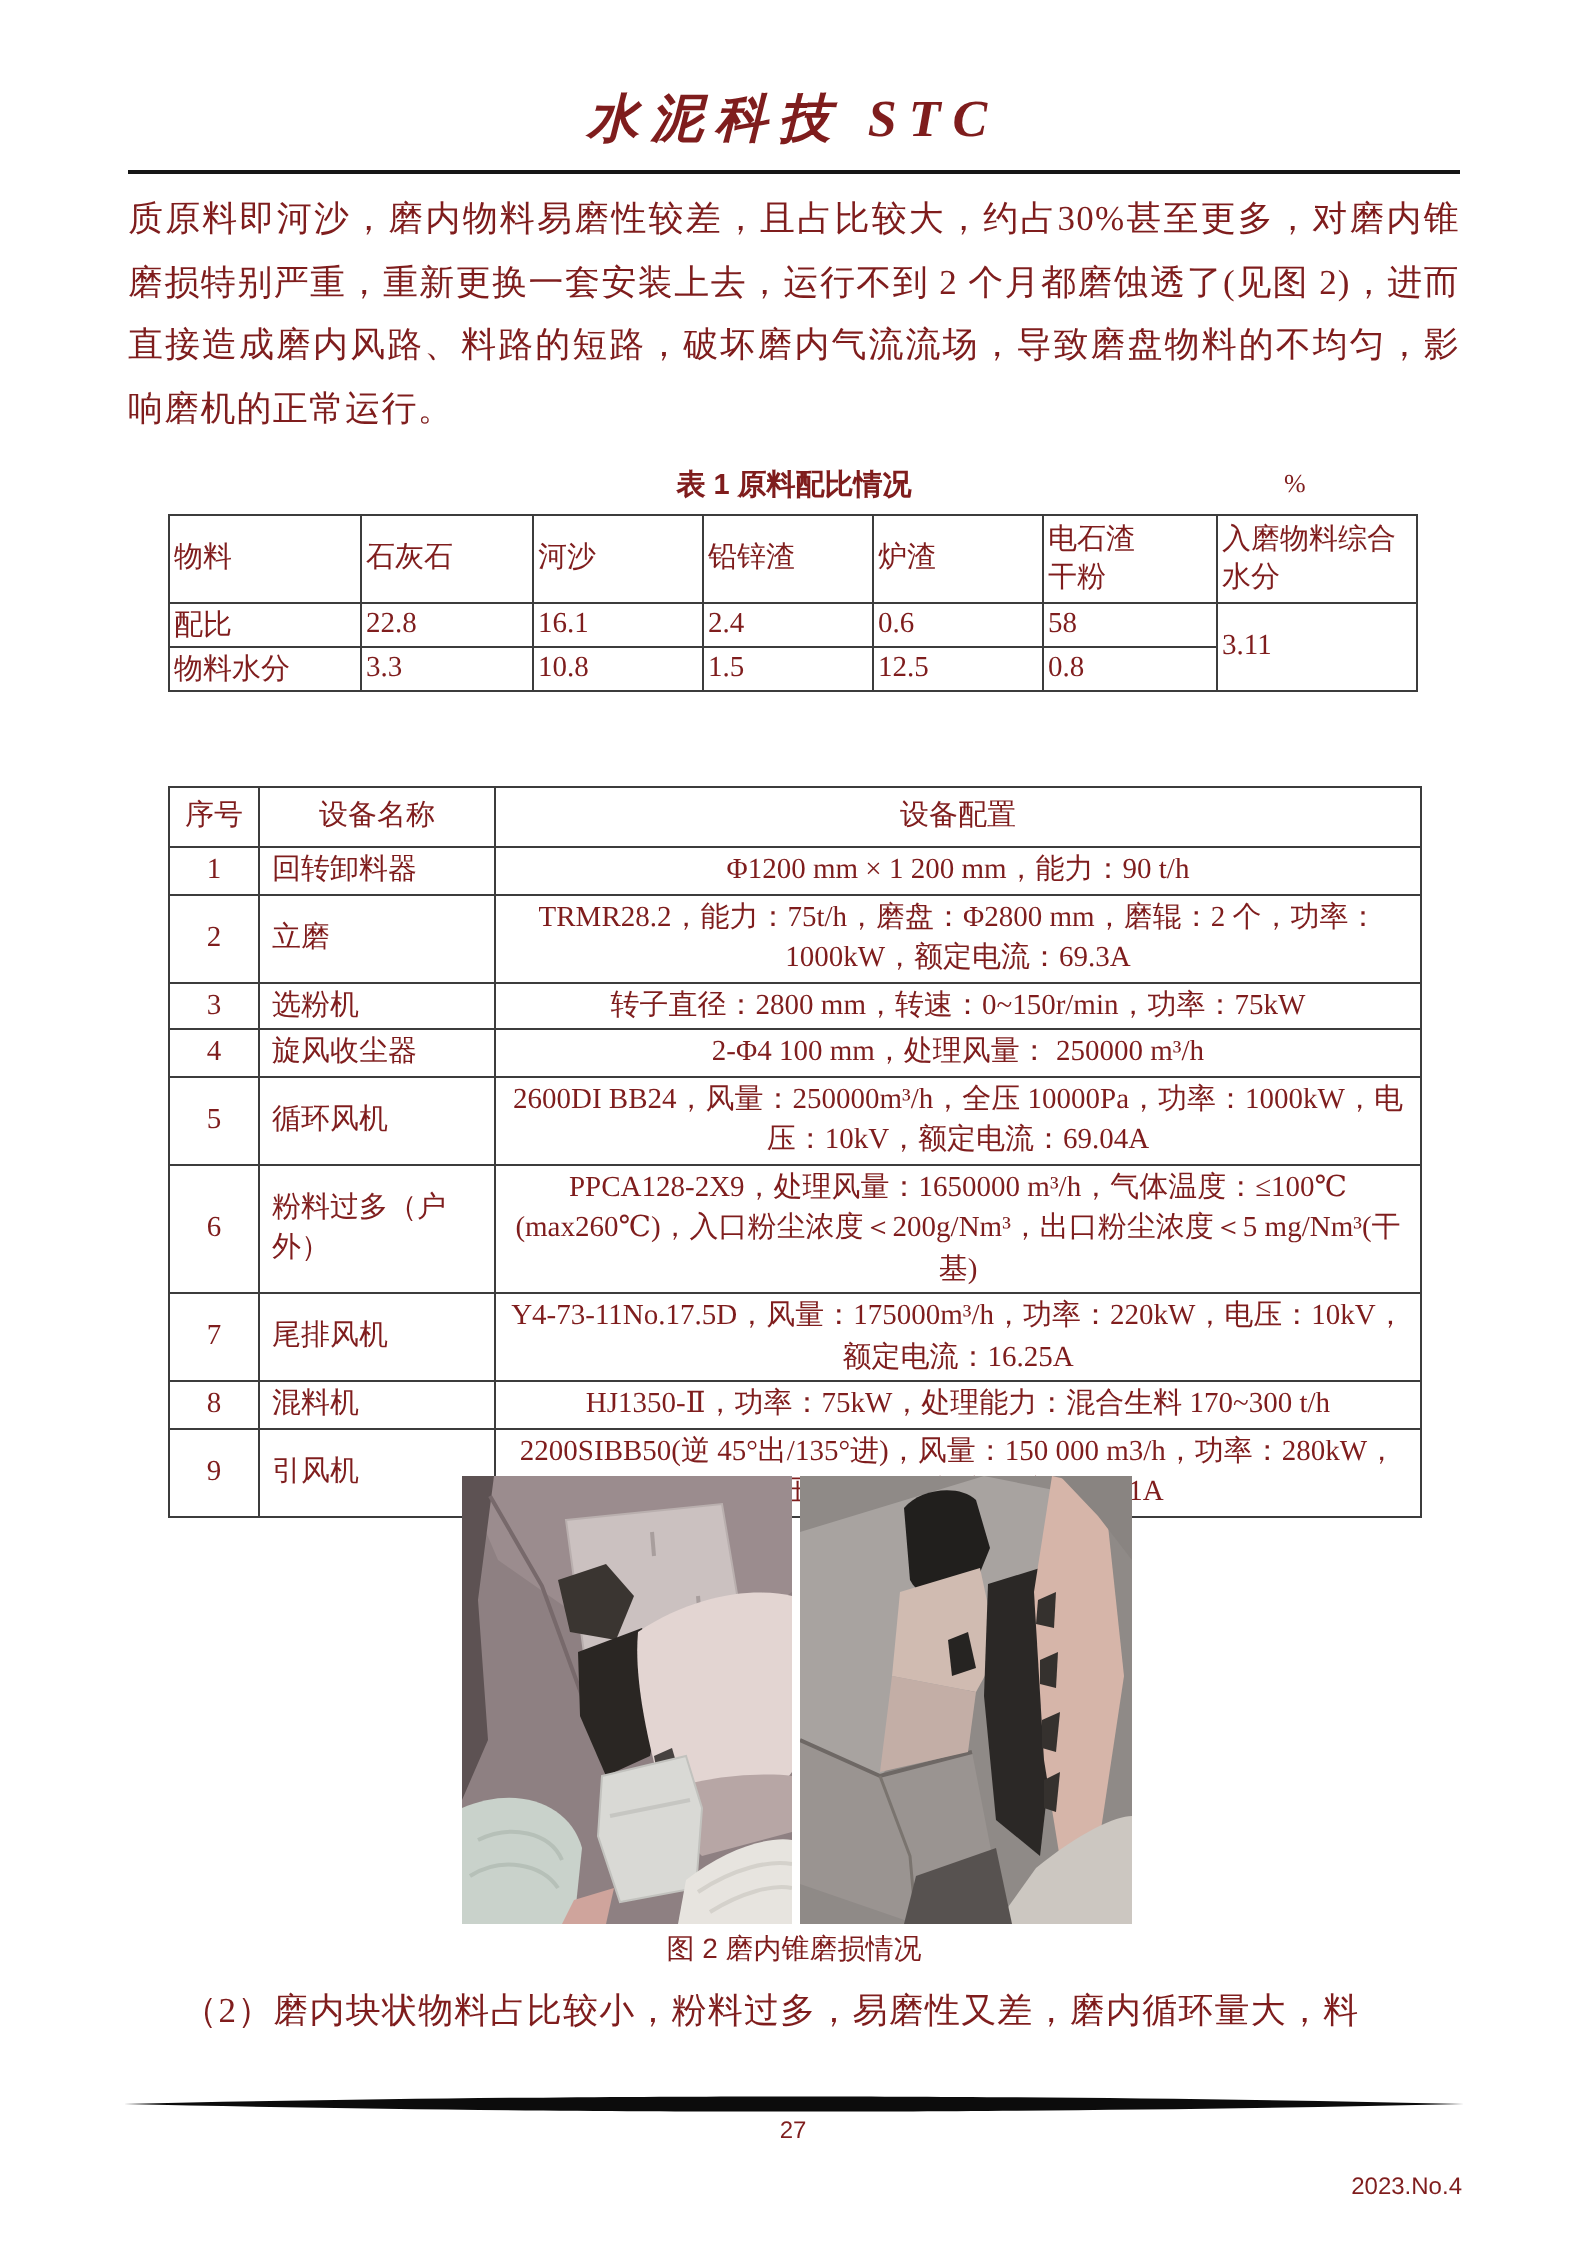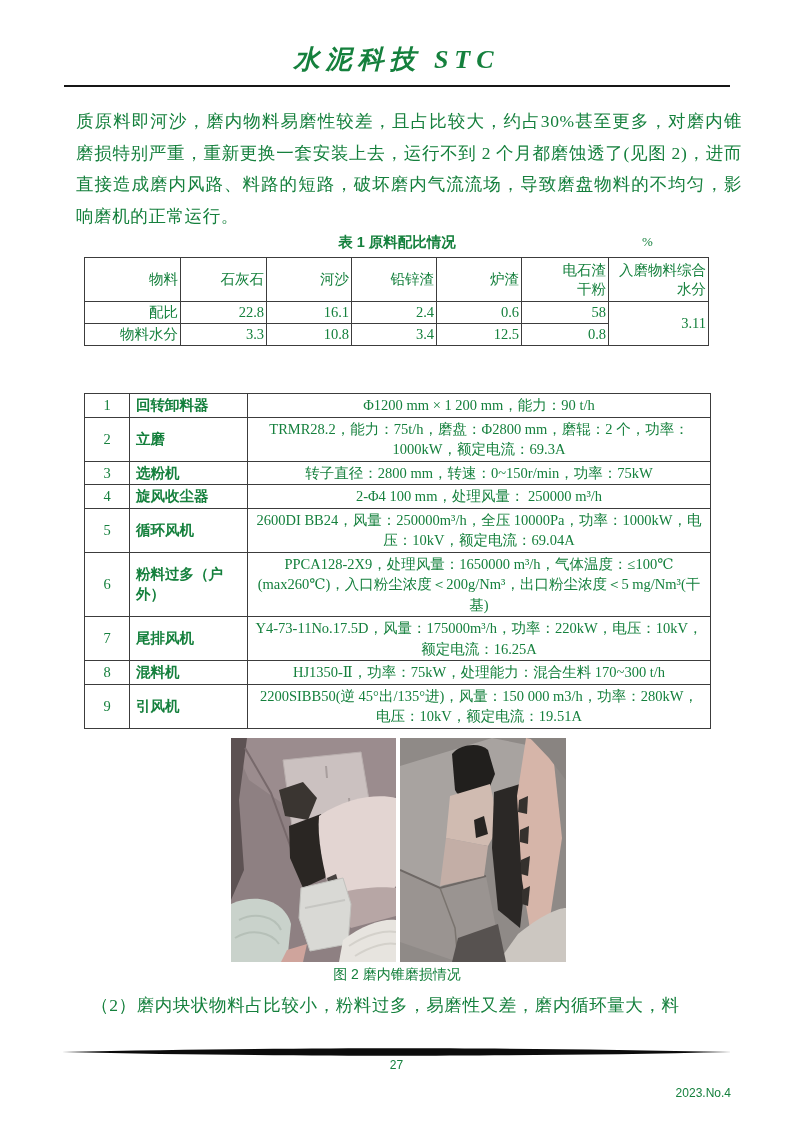--- a/index.html
+++ b/index.html
@@ -2,41 +2,41 @@
 <html><head>
 <meta charset="utf-8">
 <style>
   html,body{margin:0;padding:0;background:#9a9a9a;}
   .page{
     position:relative;
     width:793px;height:1122px;
     margin:0 auto;
     background:#ffffff;
     font-family:"Liberation Serif","DejaVu Serif",serif;
-    color:#15803d;
+    color:#7f1d1d;
     overflow:hidden;
   }
   
   .journal-title{
     position:absolute;top:42px;left:0;width:100%;
     text-align:center;
     font-size:26px;font-weight:bold;font-style:italic;
     letter-spacing:6px;
   }
   .header-rule{
     position:absolute;top:85px;left:64px;width:666px;
     border-top:2px solid #161616;
   }
   
   .para-intro{
     position:absolute;top:94px;left:64px;width:666px;
     font-size:17.5px;line-height:31.5px;
     text-align:justify;text-justify:inter-character;
     letter-spacing:0.6px;
-    margin:12px;
+    margin:0;
   }
   .para-item2{
     position:absolute;top:991px;left:64px;width:672px;
     font-size:17.5px;line-height:28px;
     letter-spacing:0.6px;
     text-indent:1.55em;
     margin:0;white-space:nowrap;font-family:Liberation Serif, serif;
   }
   
   .t-cap{
@@ -49,21 +49,21 @@
   .t2-cap-row{top:370px;}
   .unit-pct{
     position:absolute;left:578px;top:1px;
     font-family:"Liberation Serif",serif;
     font-weight:normal;font-size:13px;
   }
   
   table{border-collapse:collapse;table-layout:fixed;}
   .t1{
     position:absolute;top:257px;left:84px;width:624px;
-    font-size:14.5px;text-align:right;
+    font-size:14.5px;text-align:left;
   }
   .t1 th,.t1 td{
     border:1px solid #3c3c3c;
     font-weight:normal;padding:1px 2px;
     vertical-align:middle;
   }
   .t1 .hdr-row{height:44px;}
   .t1 .data-row{height:22px;}
   .hl{display:block;line-height:19px;}
   .t2{
@@ -72,21 +72,21 @@
   }
   .t2 th,.t2 td{
     border:1px solid #3c3c3c;
     font-weight:normal;
     vertical-align:middle;
     line-height:20.5px;
     padding:1px 6px;
   }
   .t2 .hdr-row{height:30px;text-align:center;}
   .t2 .col-no{text-align:center;}
-  .t2 .col-name{text-align:left;font-weight:bold;}
+  .t2 .col-name{text-align:left;}
   .t2 .col-cfg{text-align:center;}
   
   .figure-row{
     position:absolute;top:738px;left:231px;
     display:flex;gap:4px;
   }
   .figure-row svg{display:block;}
   .fig-cap{
     position:absolute;top:966px;left:64px;width:666px;
     text-align:center;
@@ -165,35 +165,40 @@
         <td>16.1</td>
         <td>2.4</td>
         <td>0.6</td>
         <td>58</td>
         <td rowspan="2">3.11</td>
       </tr>
       <tr class="data-row">
         <td>物料水分</td>
         <td>3.3</td>
         <td>10.8</td>
-        <td>3.4</td>
+        <td>1.5</td>
         <td>12.5</td>
         <td>0.8</td>
       </tr>
     </tbody>
   </table>
 
 
   <table class="t2">
     <colgroup>
       <col style="width:45px">
         <col style="width:118px">
         <col style="width:463px">
     </colgroup>
     <tbody>
+      <tr class="hdr-row">
+        <th>序号</th>
+        <th>设备名称</th>
+        <th>设备配置</th>
+      </tr>
       <tr>
         <td class="col-no">1</td>
         <td class="col-name">回转卸料器</td>
         <td class="col-cfg">Φ1200 mm × 1 200 mm，能力：90 t/h</td>
       </tr>
       <tr>
         <td class="col-no">2</td>
         <td class="col-name">立磨</td>
         <td class="col-cfg">TRMR28.2，能力：75t/h，磨盘：Φ2800 mm，磨辊：2 个，功率：1000kW，额定电流：69.3A</td>
       </tr>

